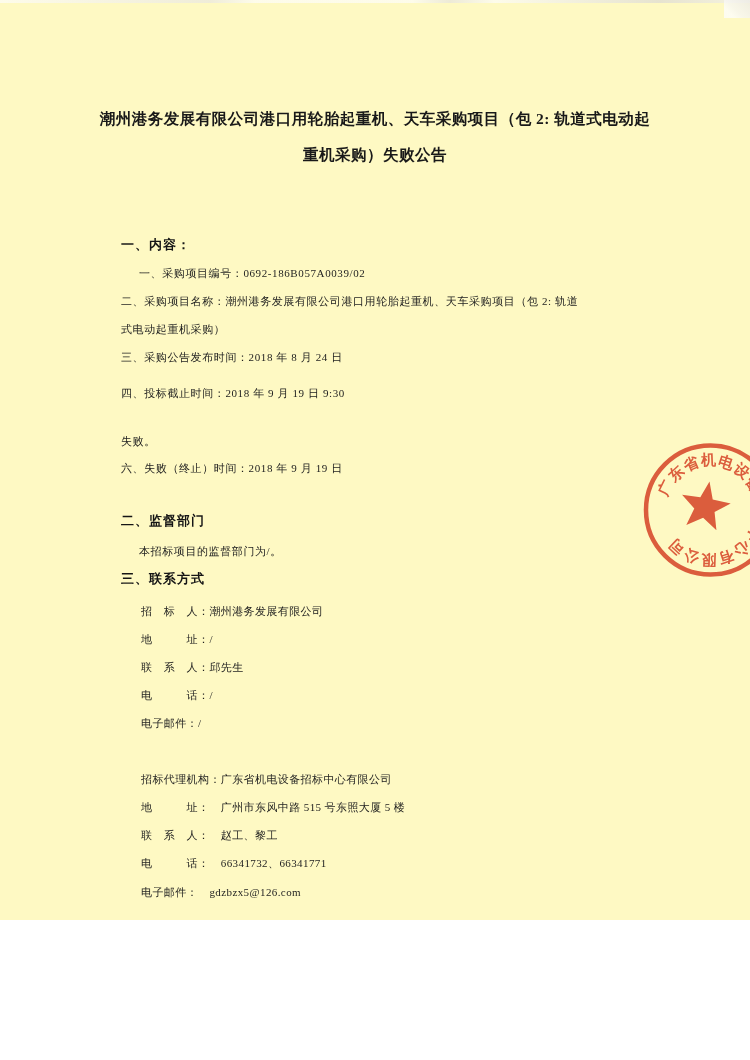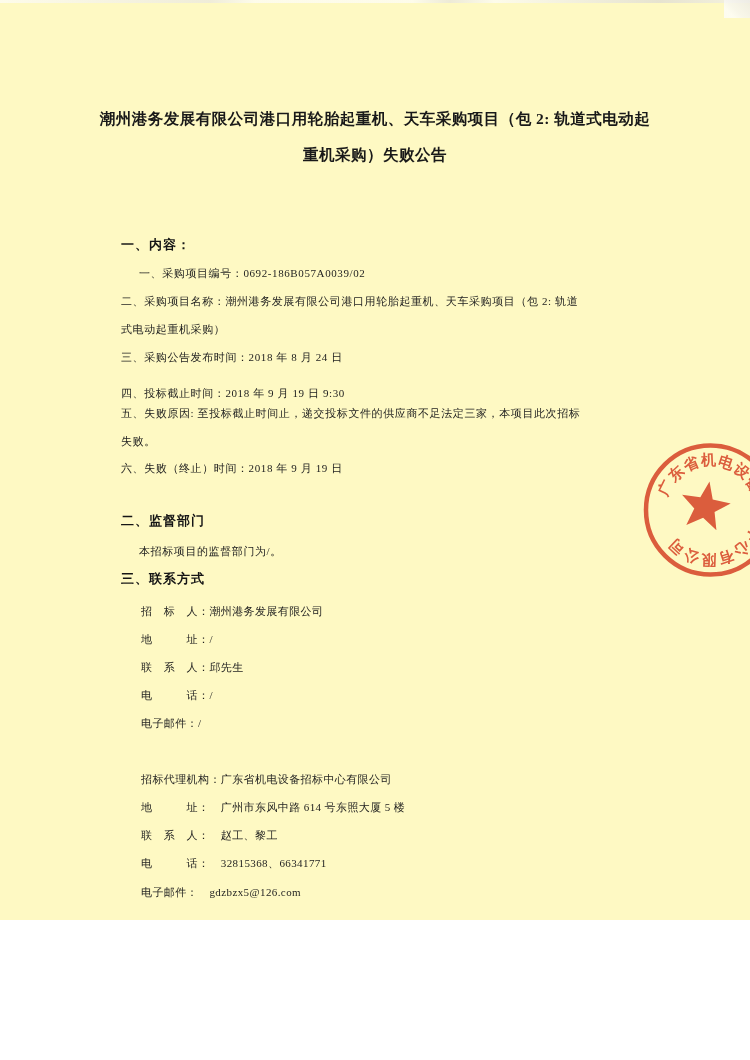--- a/index.html
+++ b/index.html
@@ -51,38 +51,37 @@
 
   <div class="line center doc-title" style="top:110px;">潮州港务发展有限公司港口用轮胎起重机、天车采购项目（包 2: 轨道式电动起</div>
   <div class="line center doc-title" style="top:146px;">重机采购）失败公告</div>
 
   <div class="line heading" style="top:236px;">一、内容：</div>
   <div class="line indented" style="top:264px;">一、采购项目编号：0692-186B057A0039/02</div>
   <div class="line body-left" style="top:292px;">二、采购项目名称：潮州港务发展有限公司港口用轮胎起重机、天车采购项目（包 2: 轨道</div>
   <div class="line body-left" style="top:320px;">式电动起重机采购）</div>
   <div class="line body-left" style="top:348px;">三、采购公告发布时间：2018 年 8 月 24 日</div>
   <div class="line body-left" style="top:384px;">四、投标截止时间：2018 年 9 月 19 日 9:30</div>
-  <div class="line body-left" style="top:404px;">五、失败原因: 至投标截止时间止，递交投标文件的供应商不足法定三家，本项目此次招标</div>
   <div class="line body-left" style="top:432px;">失败。</div>
   <div class="line body-left" style="top:459px;">六、失败（终止）时间：2018 年 9 月 19 日</div>
 
   <div class="line heading" style="top:512px;">二、监督部门</div>
   <div class="line indented" style="top:542px;">本招标项目的监督部门为/。</div>
 
   <div class="line heading" style="top:570px;">三、联系方式</div>
   <div class="line contact" style="top:602px;">招　标　人：潮州港务发展有限公司</div>
   <div class="line contact" style="top:630px;">地　　　址：/</div>
   <div class="line contact" style="top:658px;">联　系　人：邱先生</div>
   <div class="line contact" style="top:686px;">电　　　话：/</div>
   <div class="line contact" style="top:714px;">电子邮件：/</div>
 
   <div class="line contact" style="top:770px;">招标代理机构：广东省机电设备招标中心有限公司</div>
-  <div class="line contact" style="top:798px;">地　　　址：　广州市东风中路 614 号东照大厦 5 楼</div>
+  <div class="line contact" style="top:798px;">地　　　址：　广州市东风中路 515 号东照大厦 5 楼</div>
   <div class="line contact" style="top:826px;">联　系　人：　赵工、黎工</div>
-  <div class="line contact" style="top:854px;">电　　　话：　32815368、66341771</div>
+  <div class="line contact" style="top:854px;">电　　　话：　66341732、66341771</div>
   <div class="line contact" style="top:883px;">电子邮件：　gdzbzx5@126.com</div>
 
   <svg class="seal" viewBox="0 0 165 155" xmlns="http://www.w3.org/2000/svg">
     <g fill="#d84936" stroke="none">
 
       <circle cx="75.5" cy="75" r="64.5" fill="none" stroke="#d84936" stroke-width="4.5"></circle>
 
       <polygon points="70,46 76.3,63.3 94.7,64.0 80.3,75.3 85.3,93.0 70,82.8 54.7,93.0 59.7,75.3 45.3,64.0 63.7,63.3" transform="rotate(10 70 72)" fill="#d84936"></polygon>
 
       <defs>

